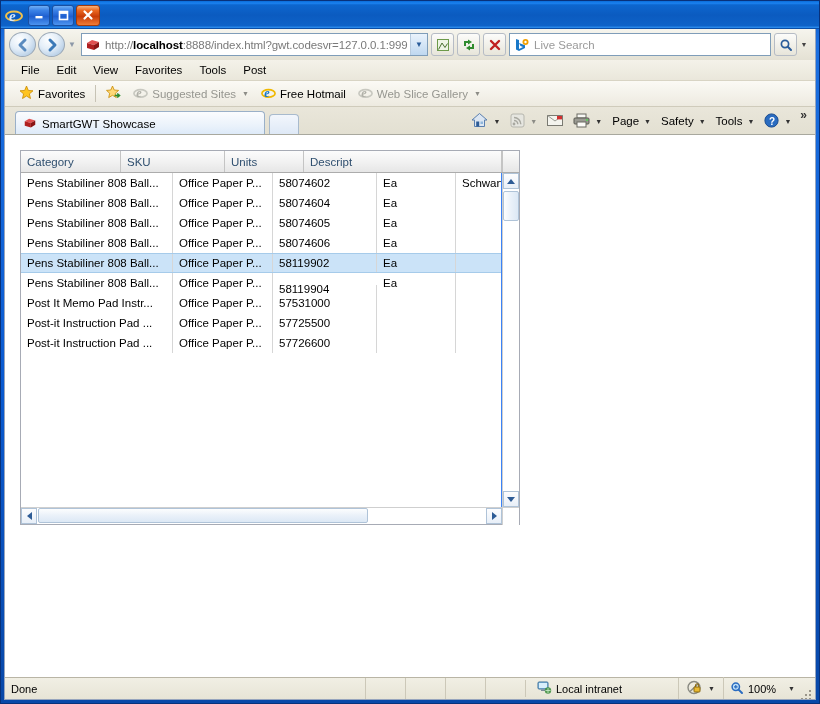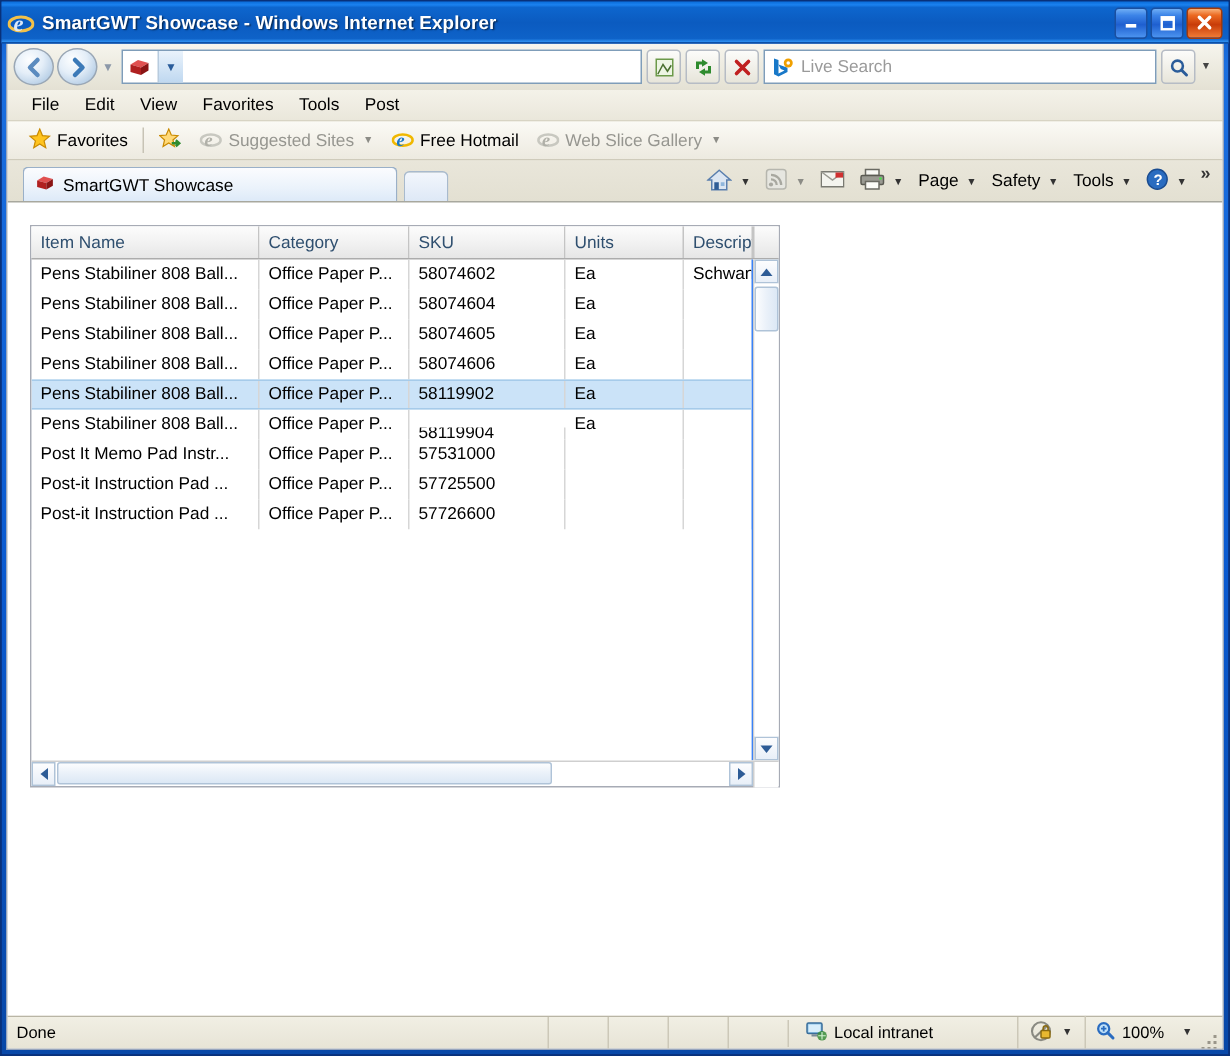--- a/index.html
+++ b/index.html
@@ -411,21 +411,20 @@
 
 <div class="window">
 
   <div class="titlebar">
     <span class="ie-logo-title">
       <svg width="18" height="18" viewBox="0 0 18 18">
         <ellipse cx="9" cy="10" rx="8" ry="4.6" fill="none" stroke="#F2C14A" stroke-width="2"></ellipse>
         <text x="4" y="14.5" font-family="Liberation Serif, serif" font-size="15" font-style="italic" font-weight="bold" fill="#DCE9FA">e</text>
       </svg>
     </span>
-    <span class="title-text">SmartGWT Showcase - Windows Internet Explorer</span>
     <span class="winbtns">
       <span class="winbtn min">
         <svg width="10" height="10" viewBox="0 0 10 10">
             <rect x="1.5" y="6" width="7" height="2.4" fill="#fff"></rect>
           </svg>
       </span>
       <span class="winbtn max">
         <svg width="11" height="11" viewBox="0 0 11 11">
             <rect x="1.5" y="1.5" width="8" height="8" fill="none" stroke="#fff" stroke-width="1.6"></rect>
             <rect x="1.5" y="1.5" width="8" height="2.4" fill="#fff"></rect>
@@ -455,20 +454,21 @@
       <span class="navdrop">▼</span>
 
       <span class="urlbox">
         <span class="urlicon">
           <svg width="16" height="16" viewBox="0 0 16 16">
             <polygon points="2,6 7,3 14,5 9,8" fill="#E05050"></polygon>
             <polygon points="2,6 9,8 9,13 2,11" fill="#B02020"></polygon>
             <polygon points="9,8 14,5 14,10 9,13" fill="#8A1414"></polygon>
           </svg>
         </span>
+        <span class="urltext"><span>http://</span><b>localhost</b><span>:8888/index.html?gwt.codesvr=127.0.0.1:999</span></span>
         <span class="urlgo">
             <span class="chev">▼</span>
           </span>
       </span>
 
       <span class="navsmall">
         <svg width="14" height="14" viewBox="0 0 14 14">
           <rect x="1.5" y="1.5" width="11" height="11" fill="#EDF5E4" stroke="#6C9A4A"></rect>
           <path d="M2.5 11.5 L6 5 L9 9.5 L11.5 5.5" fill="none" stroke="#4A7030" stroke-width="1"></path>
         </svg>
@@ -652,21 +652,20 @@
         </span>
         <span class="chev-more">»</span>
       </div>
     </div>
 
     <div class="page">
 
       <div class="grid">
 
         <div class="grid-head">
-          <div class="hcell" style="width:152px">Item Name</div>
           <div class="hcell" style="width:100px">Category</div>
           <div class="hcell" style="width:104px">SKU</div>
           <div class="hcell" style="width:79px">Units</div>
           <div class="hcell" style="flex:1">Descript</div>
           <div style="width:17px;flex:none;background:linear-gradient(to bottom,#FCFCFC,#E6E6E6);border-left:1px solid #C4C4C4"></div>
         </div>
 
         <div class="grid-body-wrap">
           <div class="grid-rows" id="rows">
               <div class="row">

